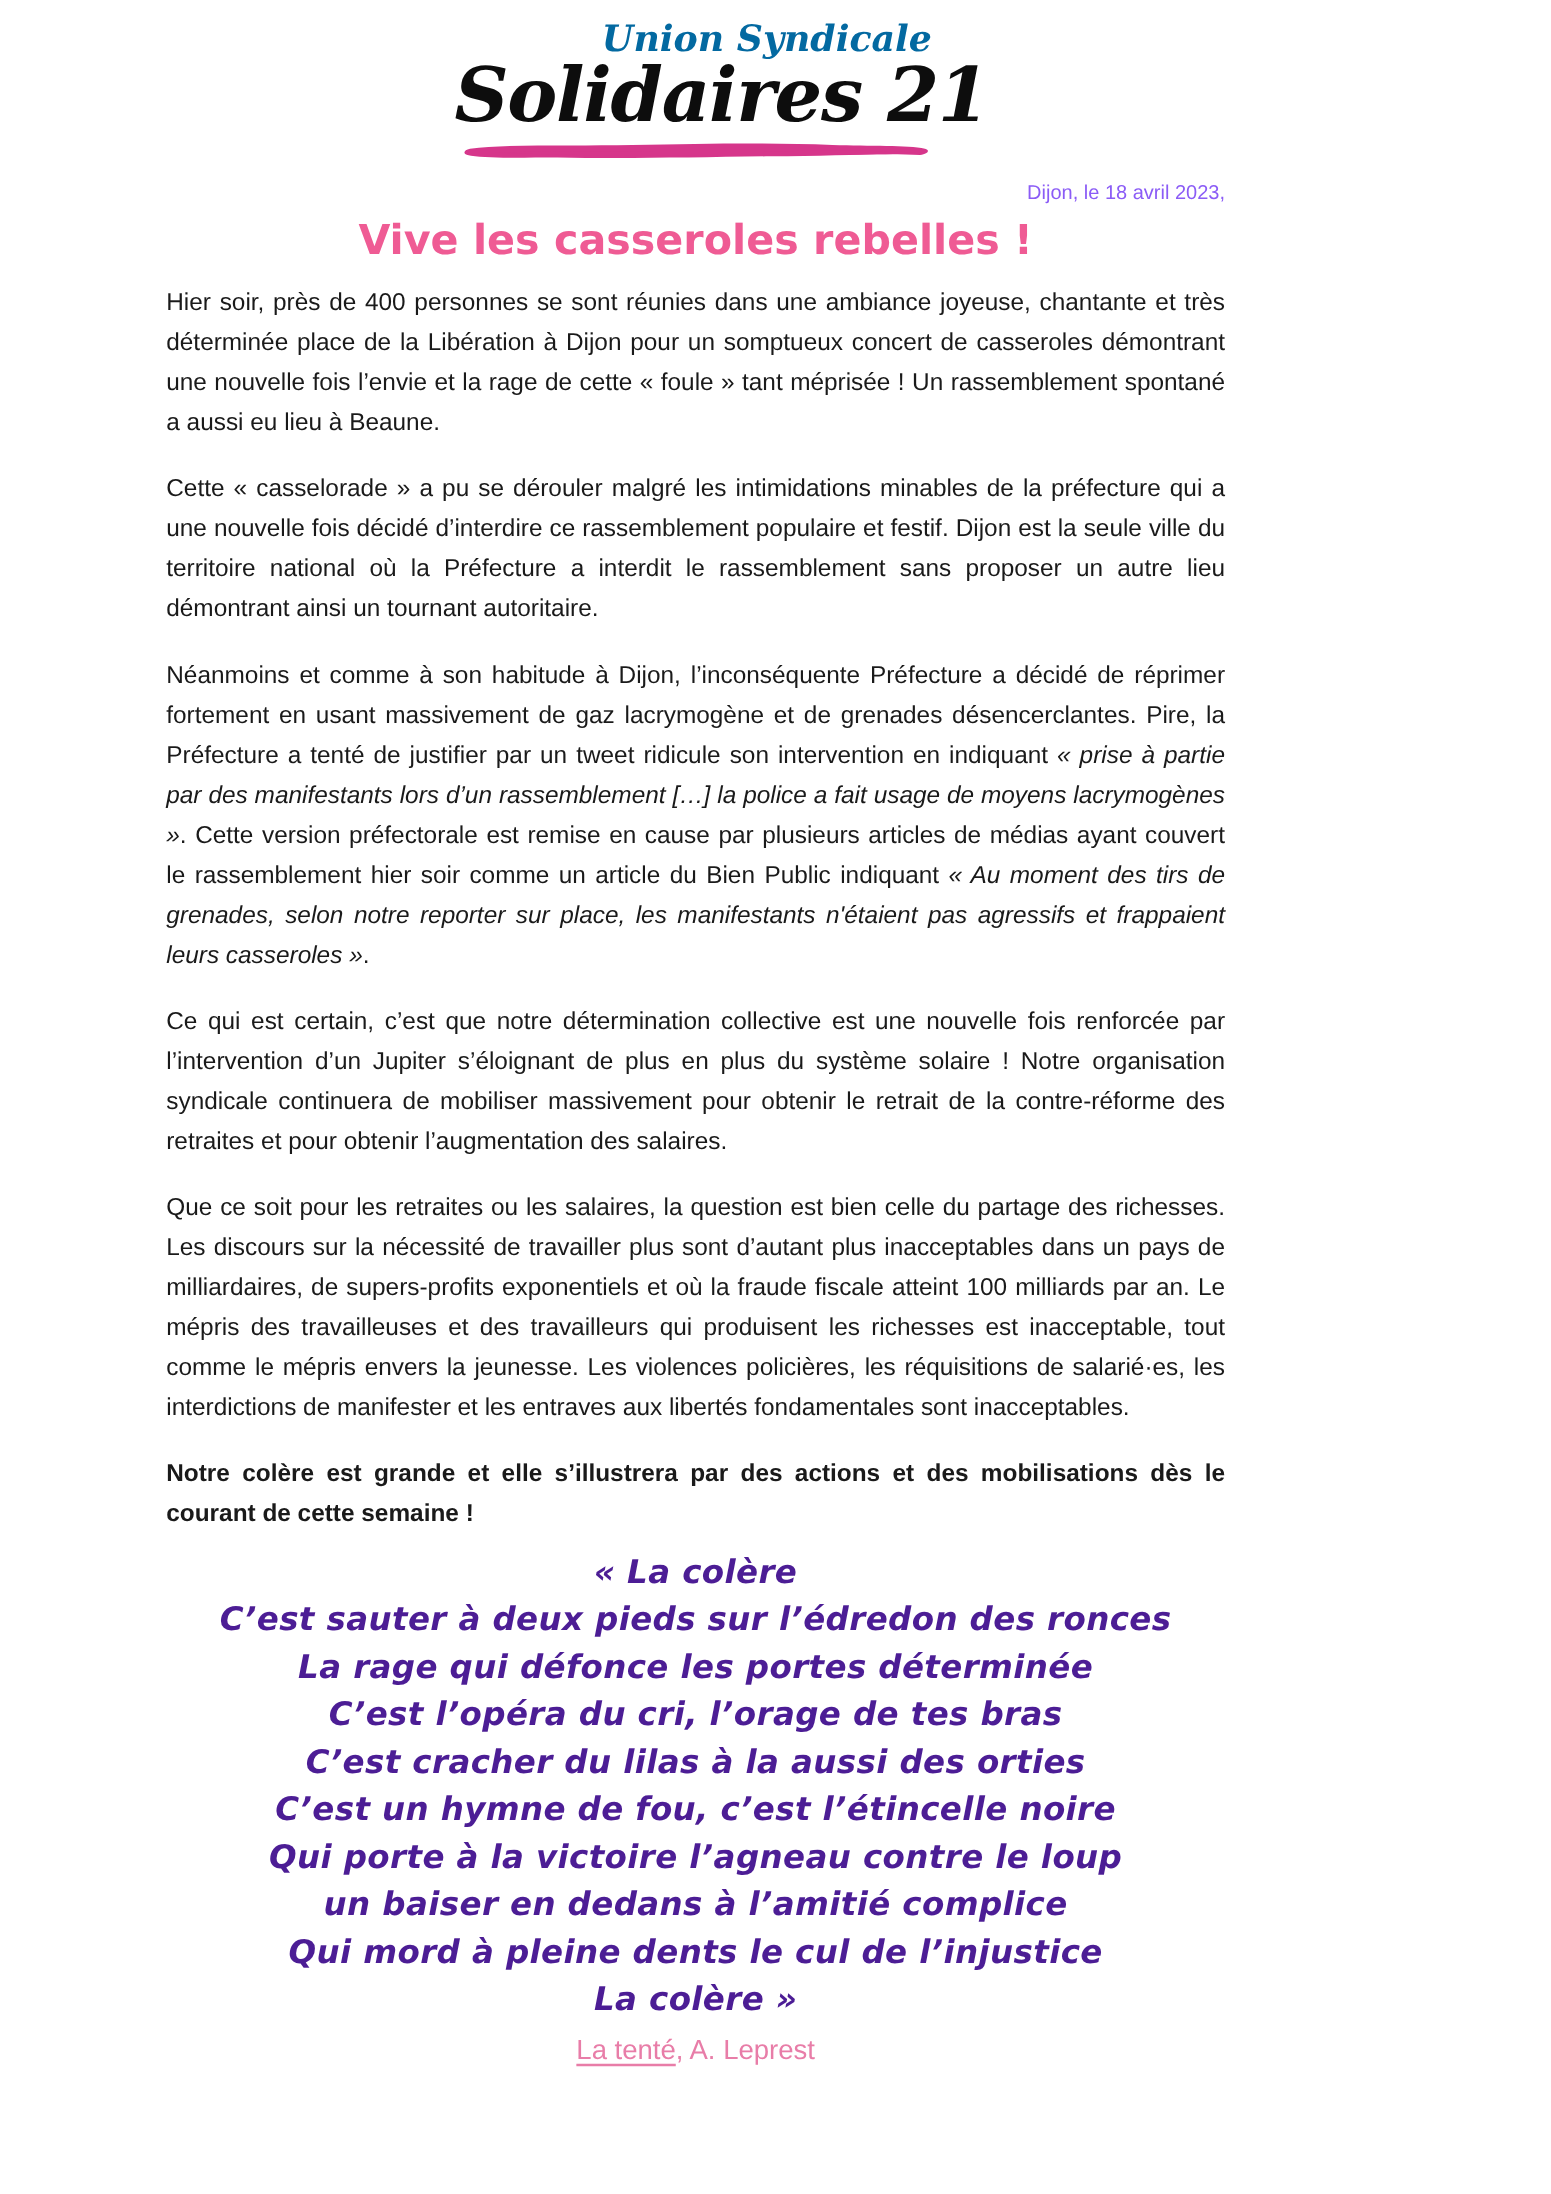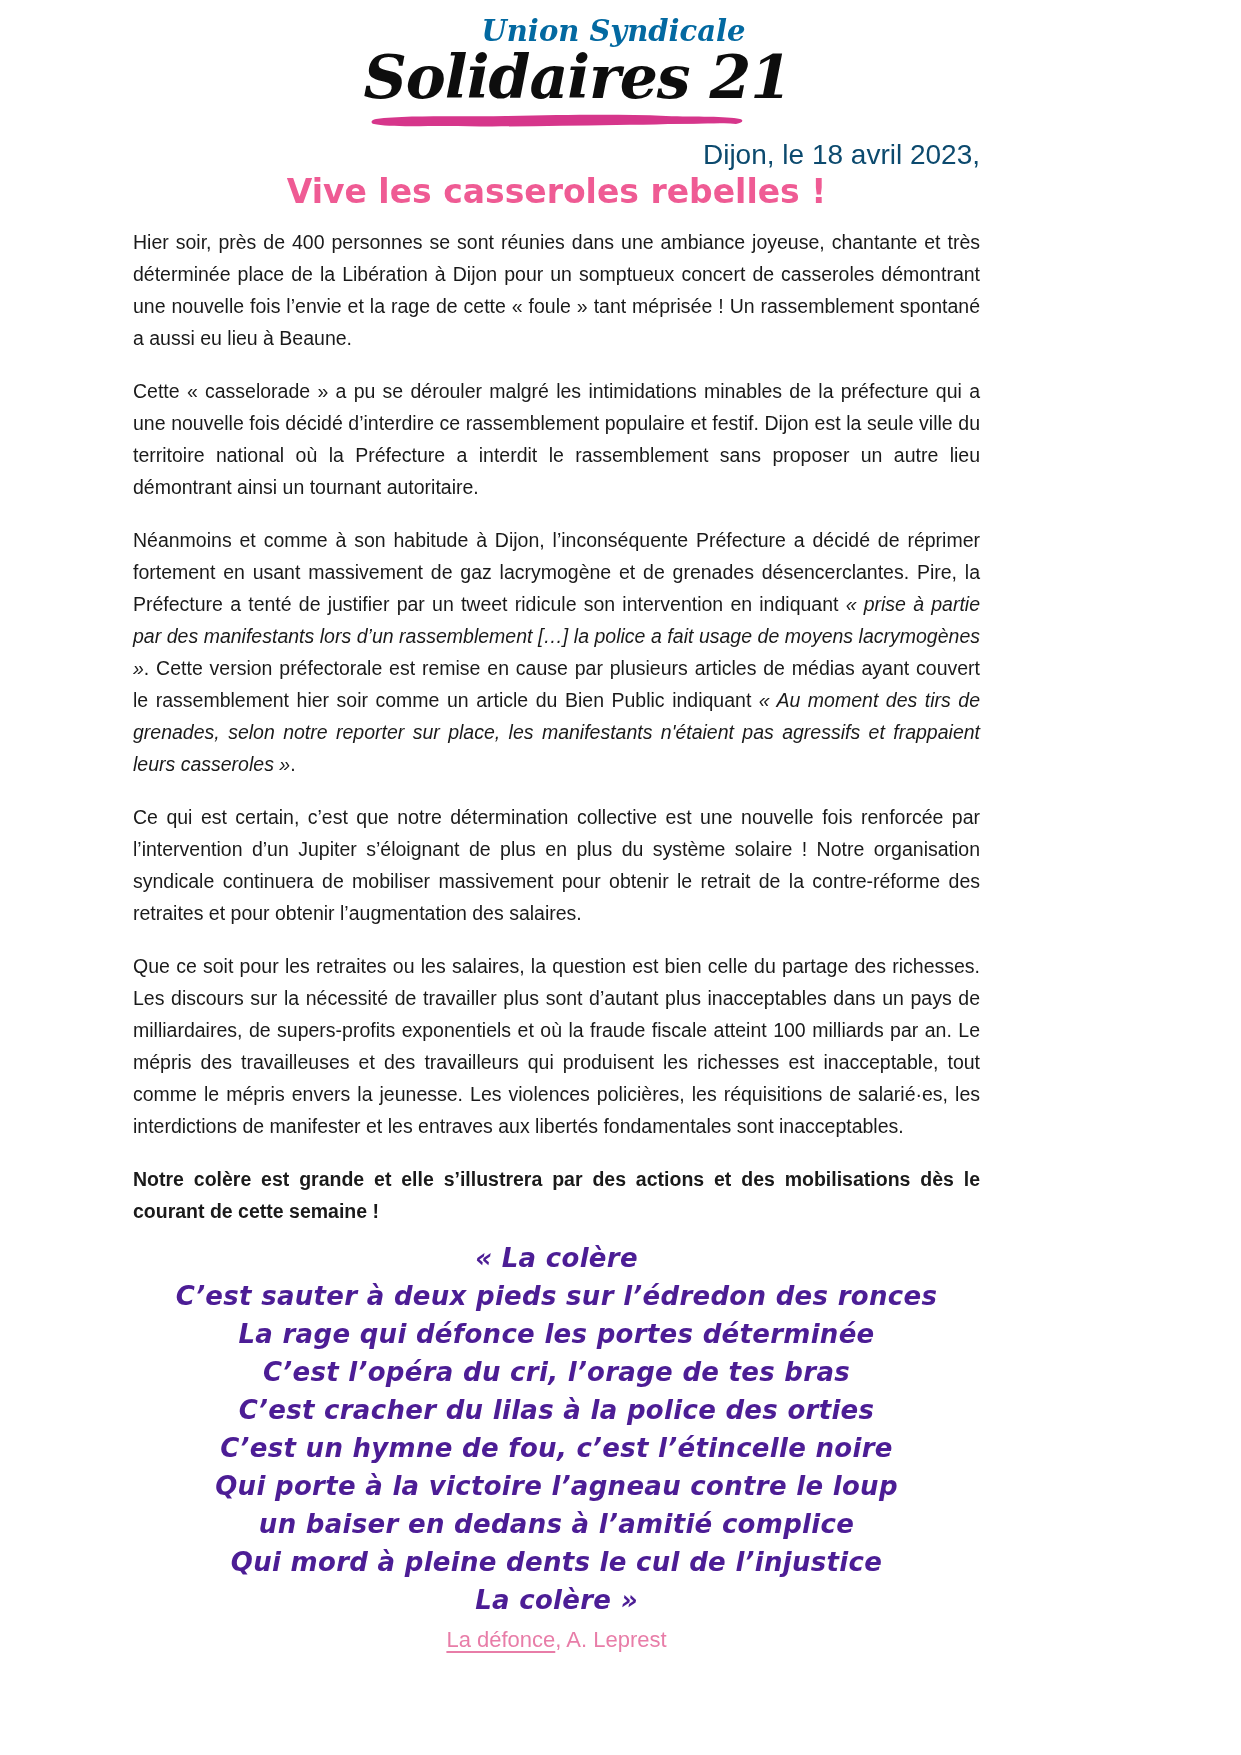--- a/index.html
+++ b/index.html
@@ -39,24 +39,24 @@
     font-size:60px;
     line-height:62px;
     color:#0d0d0d;
     white-space:nowrap;
     letter-spacing:-1px;
   }
   .logo-brush{display:block;margin:2px auto 0 auto;}
   
   .date-line{
     text-align:right;
-    font-size:28px;
+    font-size:16px;
     line-height:26px;
     margin-top:10px;
-    color:#0c4a6e;
+    color:#8b5cf6;
   }
   
   .doc-title{
     text-align:center;
     font-family:"DejaVu Sans", sans-serif;
     font-weight:700;
     font-size:33px;
     line-height:40px;
     color:#ef5b94;
     margin:4px 0 14px 0;
@@ -132,23 +132,23 @@
 
   <p class="body-par">Que ce soit pour les retraites ou les salaires, la question est bien celle du partage des richesses. Les discours sur la nécessité de travailler plus sont d’autant plus inacceptables dans un pays de milliardaires, de supers-profits exponentiels et où la fraude fiscale atteint 100 milliards par an. Le mépris des travailleuses et des travailleurs qui produisent les richesses est inacceptable, tout comme le mépris envers la jeunesse. Les violences policières, les réquisitions de salarié·es, les interdictions de manifester et les entraves aux libertés fondamentales sont inacceptables.</p>
 
   <p class="bold-par">Notre colère est grande et elle s’illustrera par des actions et des mobilisations dès le courant de cette semaine !</p>
 
   <div class="poem">
     <div>« La colère</div>
     <div>C’est sauter à deux pieds sur l’édredon des ronces</div>
     <div>La rage qui défonce les portes déterminée</div>
     <div>C’est l’opéra du cri, l’orage de tes bras</div>
-    <div>C’est cracher du lilas à la police des orties</div>
+    <div>C’est cracher du lilas à la aussi des orties</div>
     <div>C’est un hymne de fou, c’est l’étincelle noire</div>
     <div>Qui porte à la victoire l’agneau contre le loup</div>
     <div>un baiser en dedans à l’amitié complice</div>
     <div>Qui mord à pleine dents le cul de l’injustice</div>
     <div>La colère »</div>
   </div>
 
-  <div class="attribution"><a>La défonce</a><span>, A. Leprest</span></div>
+  <div class="attribution"><a>La tenté</a><span>, A. Leprest</span></div>
 
 </div>
 
 </body></html>

